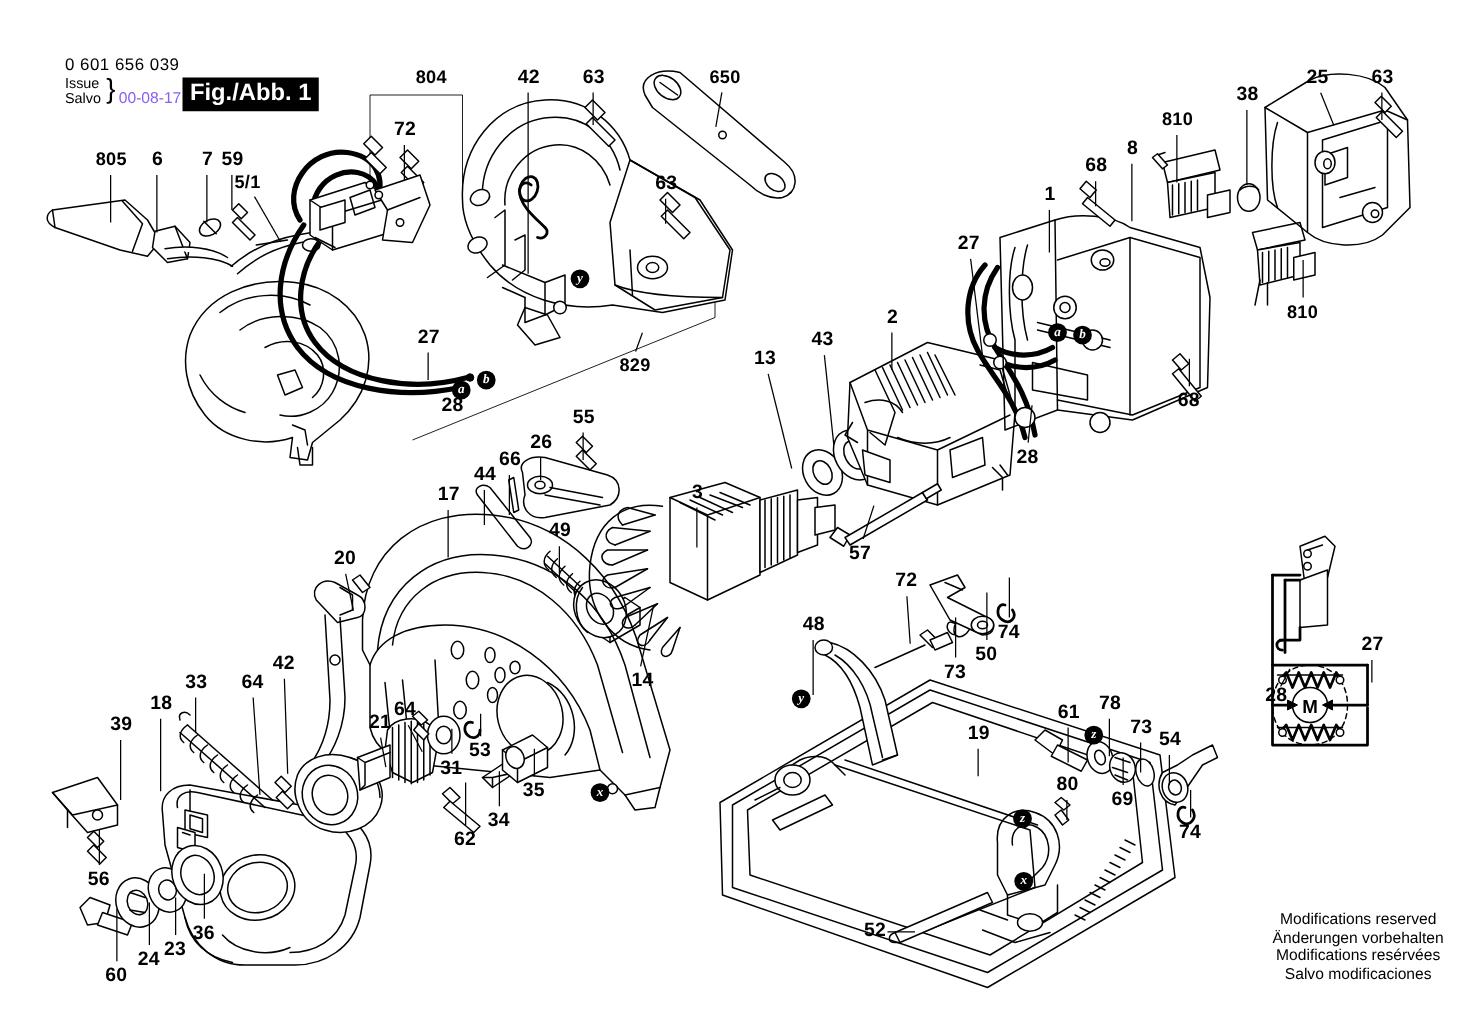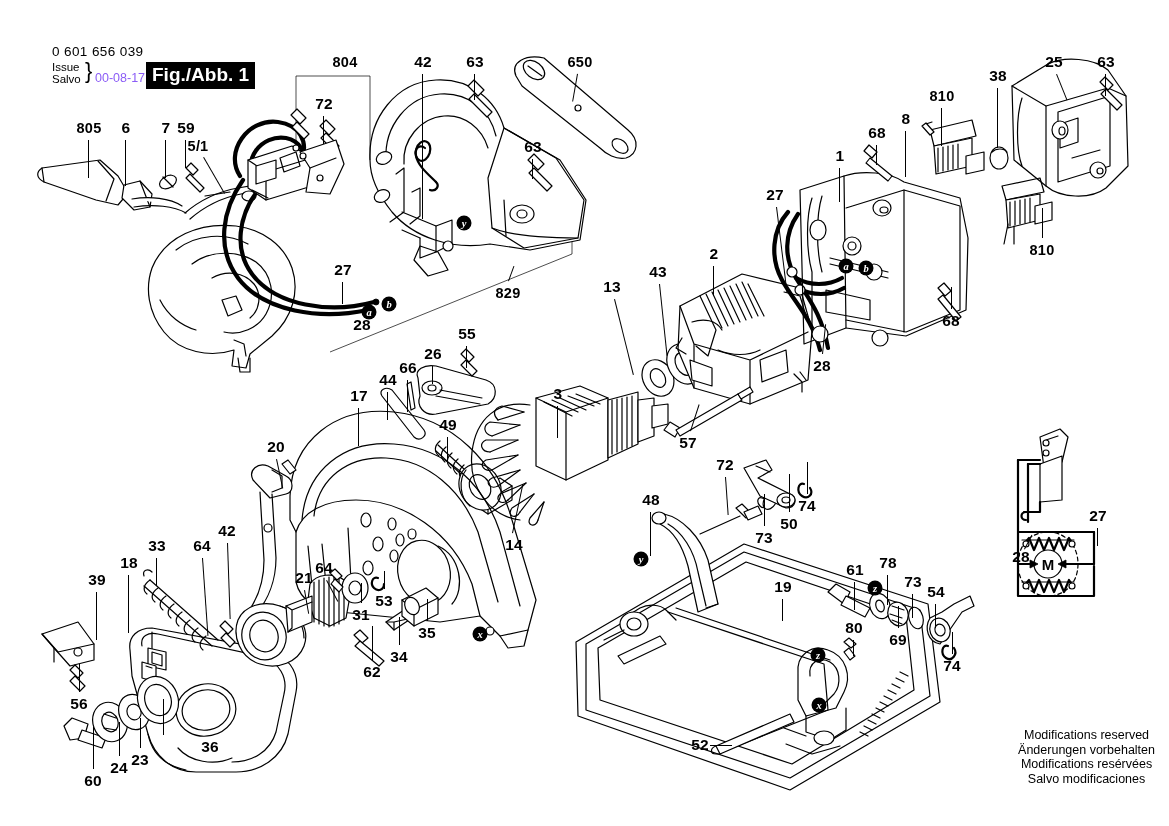--- a/index.html
+++ b/index.html
@@ -748,21 +748,21 @@
       <div class="lbl" style="left: 427px; top: 633px;">35</div>
       <div class="leader" style="left: 79px; top: 692px; width: 28px; height: 1.3px; transform: rotate(-90deg);"></div>
       <div class="lbl" style="left: 79px; top: 704px;">56</div>
       <div class="leader" style="left: 93px; top: 769px; width: 42px; height: 1.3px; transform: rotate(-90deg);"></div>
       <div class="lbl" style="left: 93px; top: 781px;">60</div>
       <div class="leader" style="left: 119px; top: 756px; width: 34px; height: 1.3px; transform: rotate(-90deg);"></div>
       <div class="lbl" style="left: 119px; top: 768px;">24</div>
       <div class="leader" style="left: 140px; top: 748px; width: 30px; height: 1.3px; transform: rotate(-90deg);"></div>
       <div class="lbl" style="left: 140px; top: 760px;">23</div>
       <div class="leader" style="left: 163px; top: 735px; width: 36px; height: 1.3px; transform: rotate(-90deg);"></div>
-      <div class="lbl" style="left: 163px; top: 747px; margin-left: 47px;">36</div>
+      <div class="lbl" style="left: 163px; top: 747px;">36</div>
       <div class="leader" style="left: 651px; top: 512px; width: 44px; height: 1.3px; transform: rotate(90deg);"></div>
       <div class="lbl" style="left: 651px; top: 500px;">48</div>
       <div class="leader" style="left: 726px; top: 477px; width: 38px; height: 1.3px; transform: rotate(86deg);"></div>
       <div class="lbl" style="left: 725px; top: 465px;">72</div>
       <div class="leader" style="left: 764px; top: 526px; width: 32px; height: 1.3px; transform: rotate(-90deg);"></div>
       <div class="lbl" style="left: 764px; top: 538px;">73</div>
       <div class="leader" style="left: 789px; top: 512px; width: 38px; height: 1.3px; transform: rotate(-90deg);"></div>
       <div class="lbl" style="left: 789px; top: 524px;">50</div>
       <div class="leader" style="left: 807px; top: 494px; width: 32px; height: 1.3px; transform: rotate(-90deg);"></div>
       <div class="lbl" style="left: 807px; top: 506px;">74</div>

